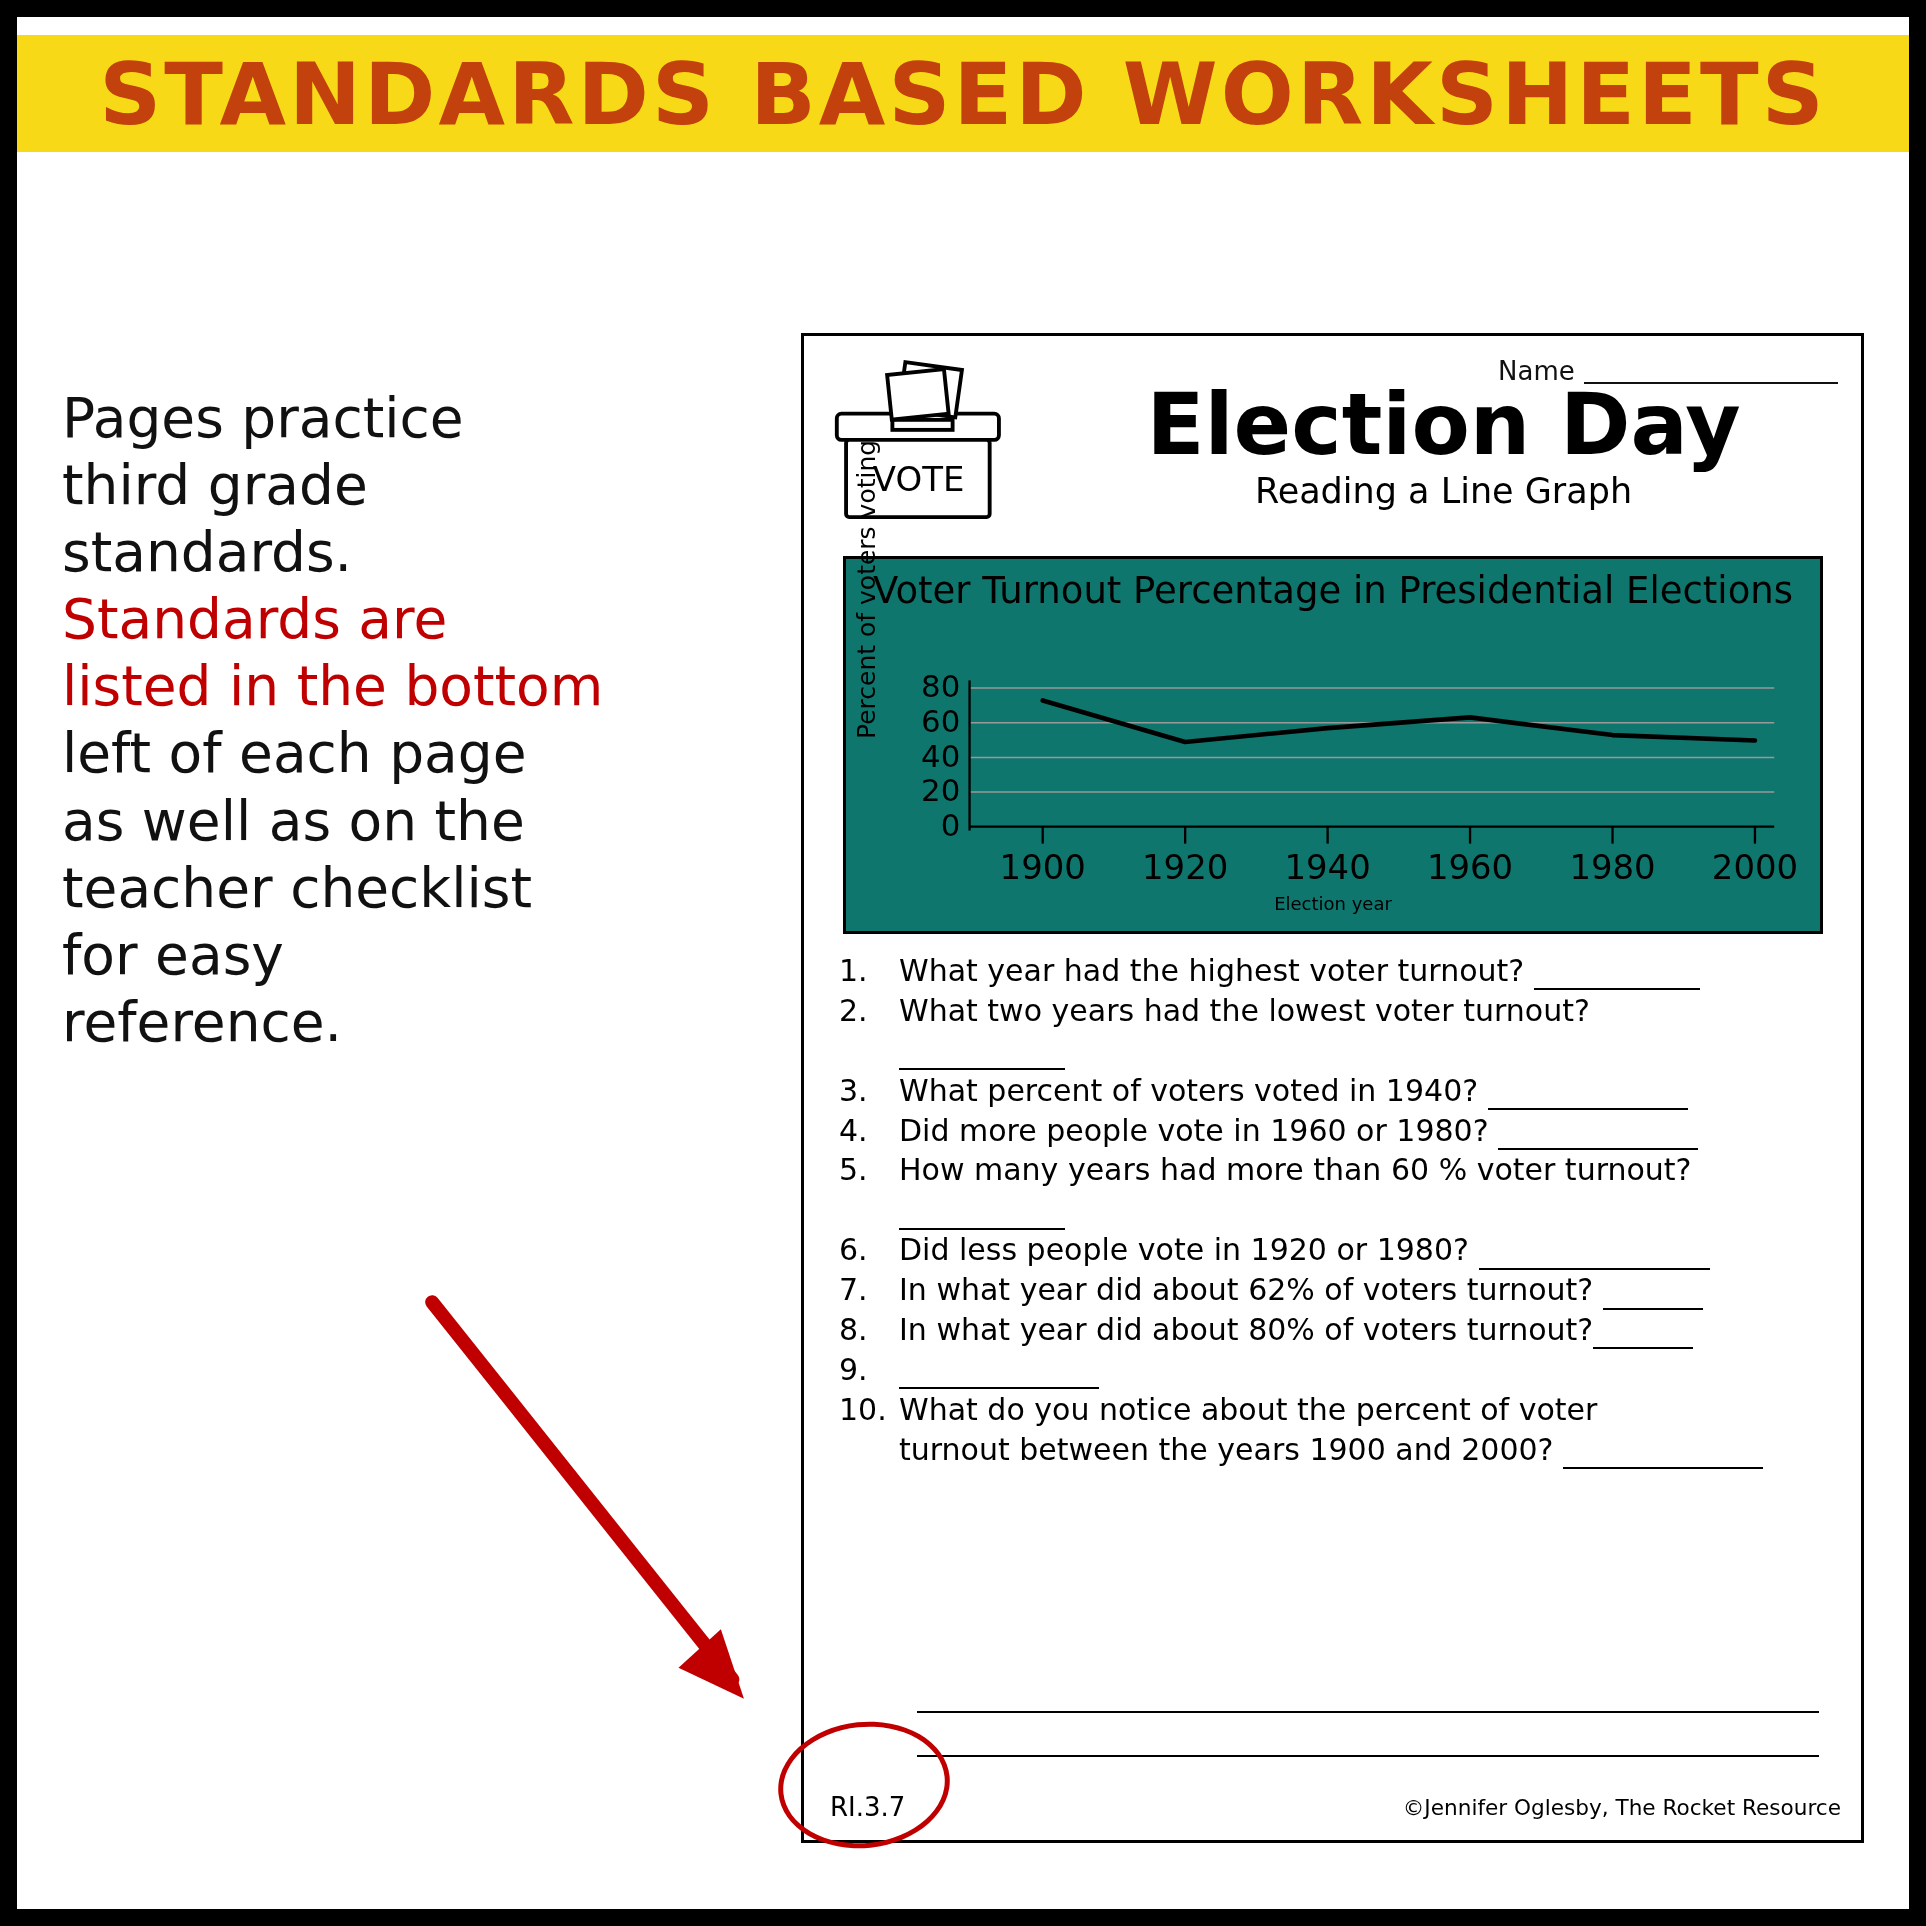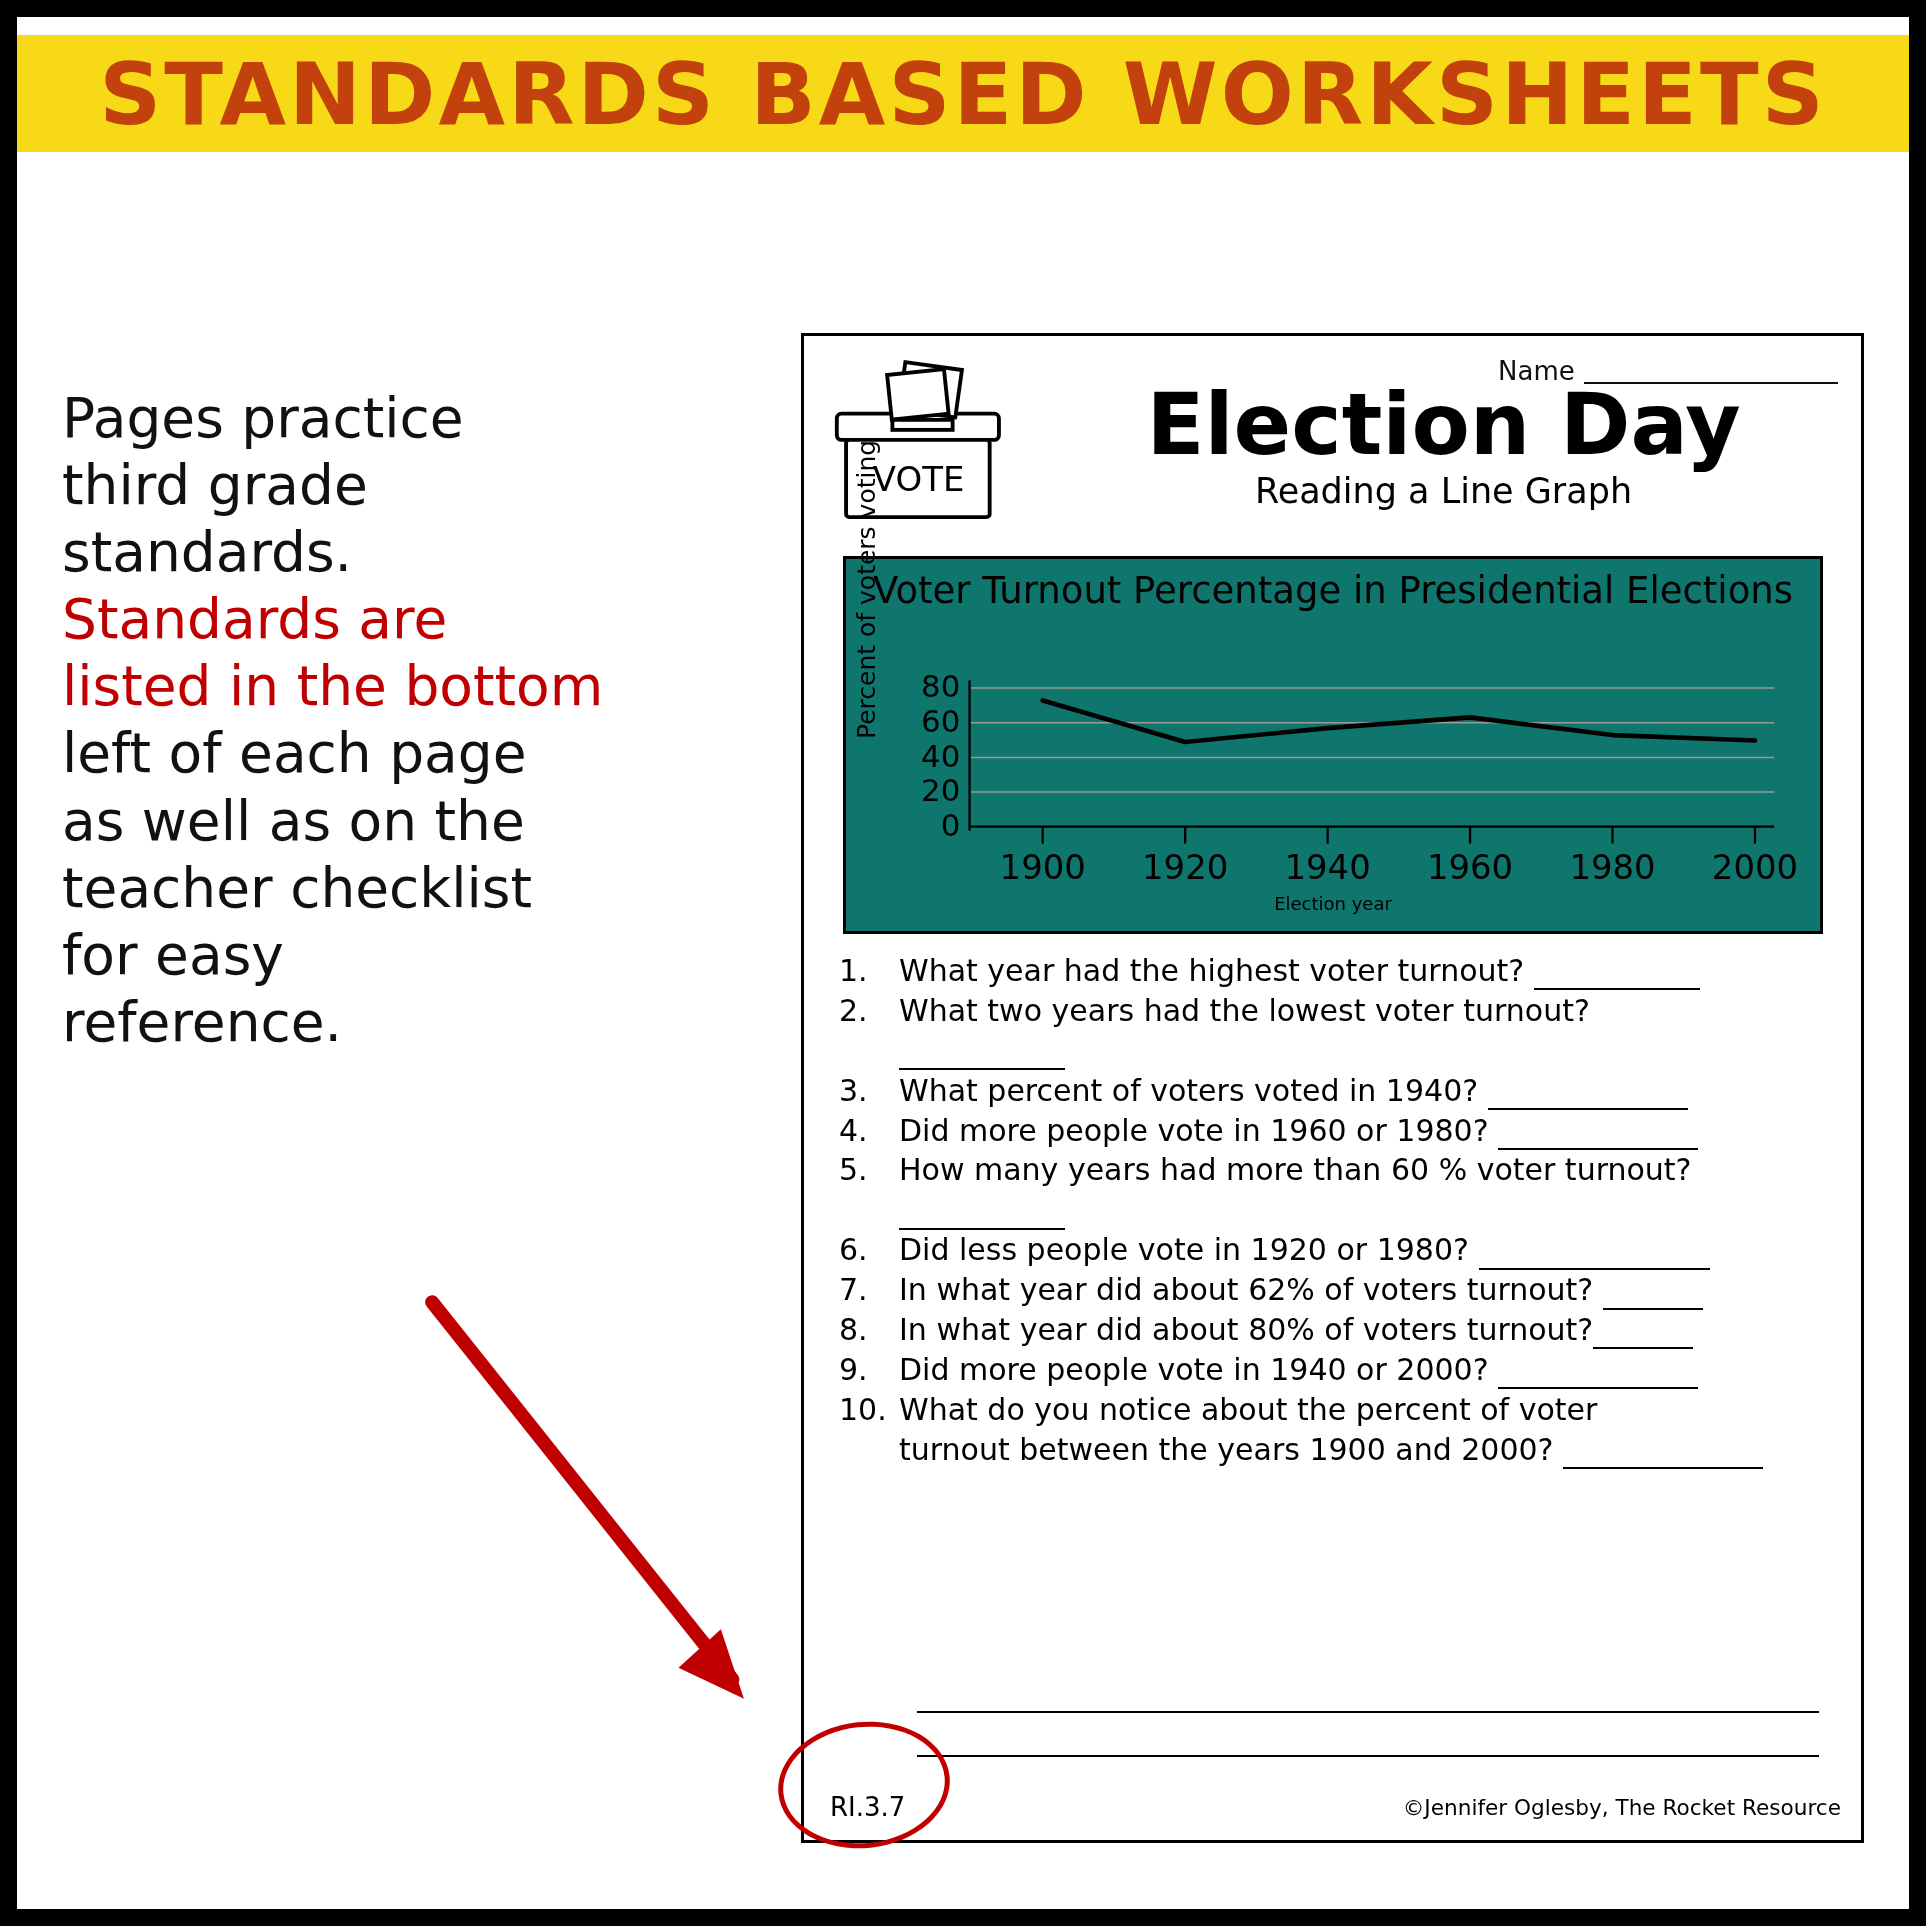--- a/index.html
+++ b/index.html
@@ -396,21 +396,21 @@
         <span class="q-text"><span>In what year did about 62% of voters turnout?</span> <span class="blank b-sm"></span></span>
       </div>
 
       <div class="q">
         <span class="q-num">8.</span>
         <span class="q-text"><span>In what year did about 80% of voters turnout?</span><span class="blank b-sm"></span></span>
       </div>
 
       <div class="q">
         <span class="q-num">9.</span>
-        <span class="q-text"><span>Did more people vote in 1940 or 2000?</span> <span class="blank b-lg"></span></span>
+        <span class="q-text"> <span class="blank b-lg"></span></span>
       </div>
 
       <div class="q">
         <span class="q-num">10.</span>
         <span class="q-text">What do you notice about the percent of voter</span>
       </div>
 
       <div class="q">
         <span class="q-num"></span>
         <span class="q-text"><span>turnout between the years 1900 and 2000?</span> <span class="blank b-lg"></span></span>

